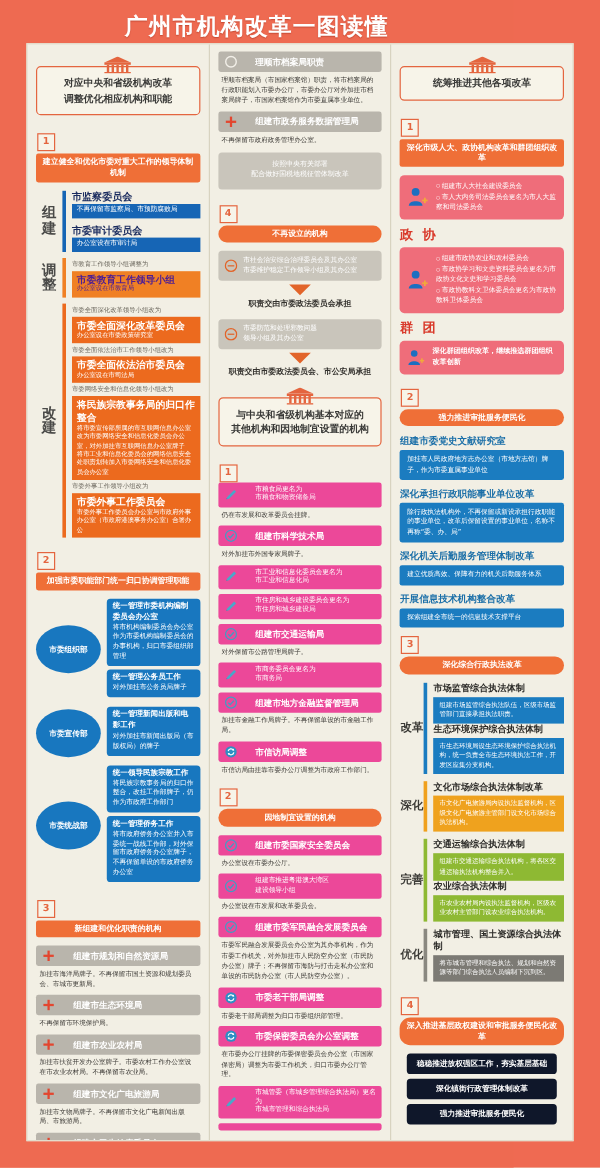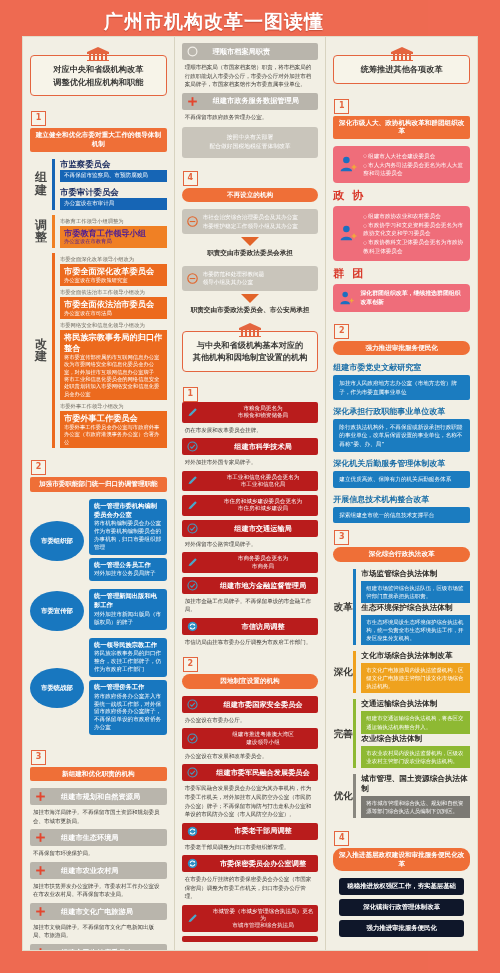--- a/index.html
+++ b/index.html
@@ -86,21 +86,21 @@
   }
   .ebox .bt{font-size:6.3px;font-weight:bold;display:block;margin-bottom:1px;}
 
   
   .gitem{margin-bottom:4px;}
   .ghead{
     background:#b9b5ac;color:#fff;font-size:7.2px;font-weight:bold;
     padding:3px 5px;border-radius:2px;display:flex;align-items:center;gap:15px;
     line-height:1.3;
   }
-  .ghead.teal{background:#b91c1c;text-align:center;}
+  .ghead.teal{background:#ec4899;}
   .ghead .tx{flex:1;min-width:0;}
   .ghead .sub{display:block;font-size:5.6px;font-weight:normal;opacity:.95;}
   .gdesc{font-size:5.5px;color:#3c3a36;line-height:1.55;padding:3px 3px 0;}
 
   .ic{width:11px;height:11px;flex:none;display:block;}
 
   
   .mbox{
     background:#c9c5bb;border-radius:3px;padding:4px 5px;margin:4px 0 0;
     display:flex;align-items:center;gap:5px;

